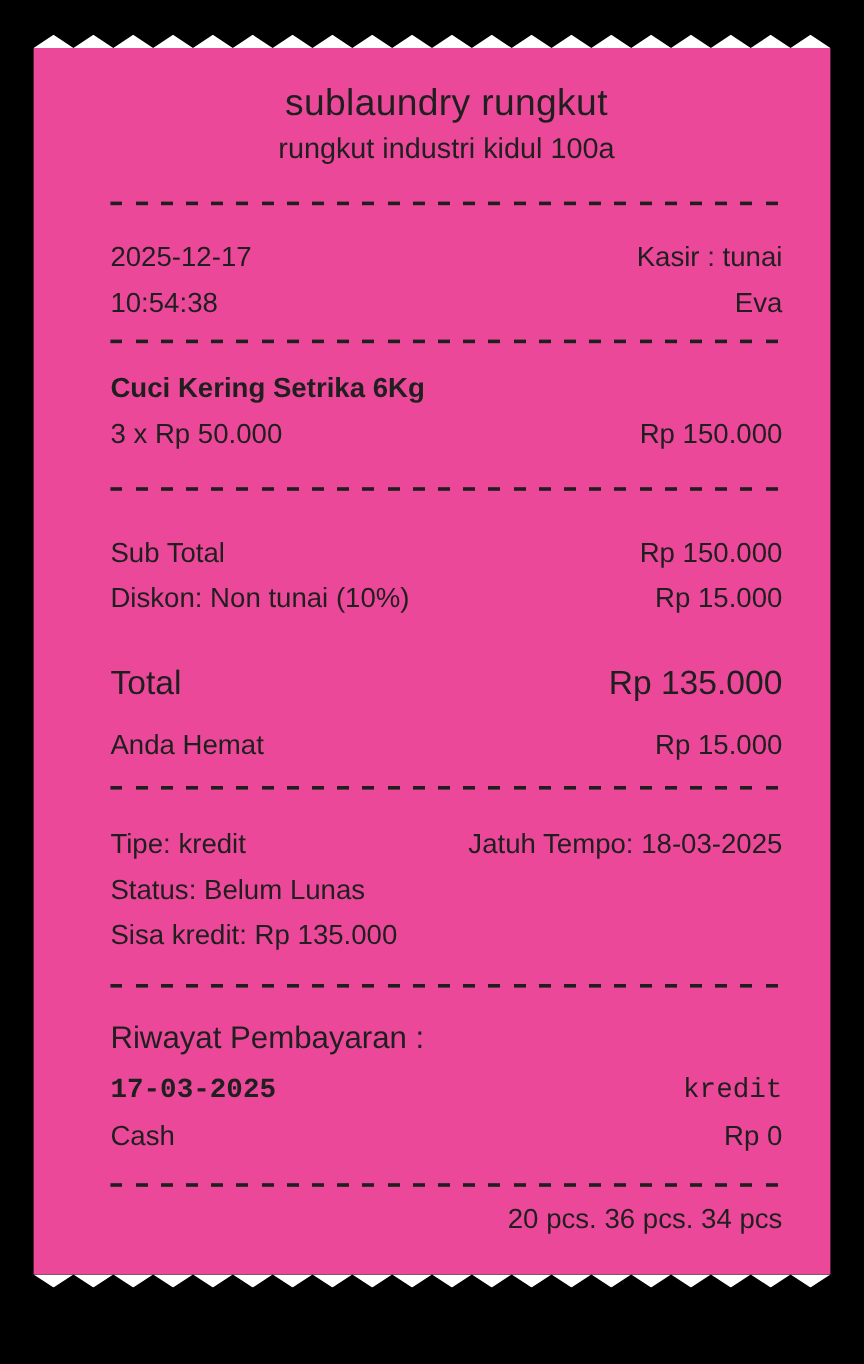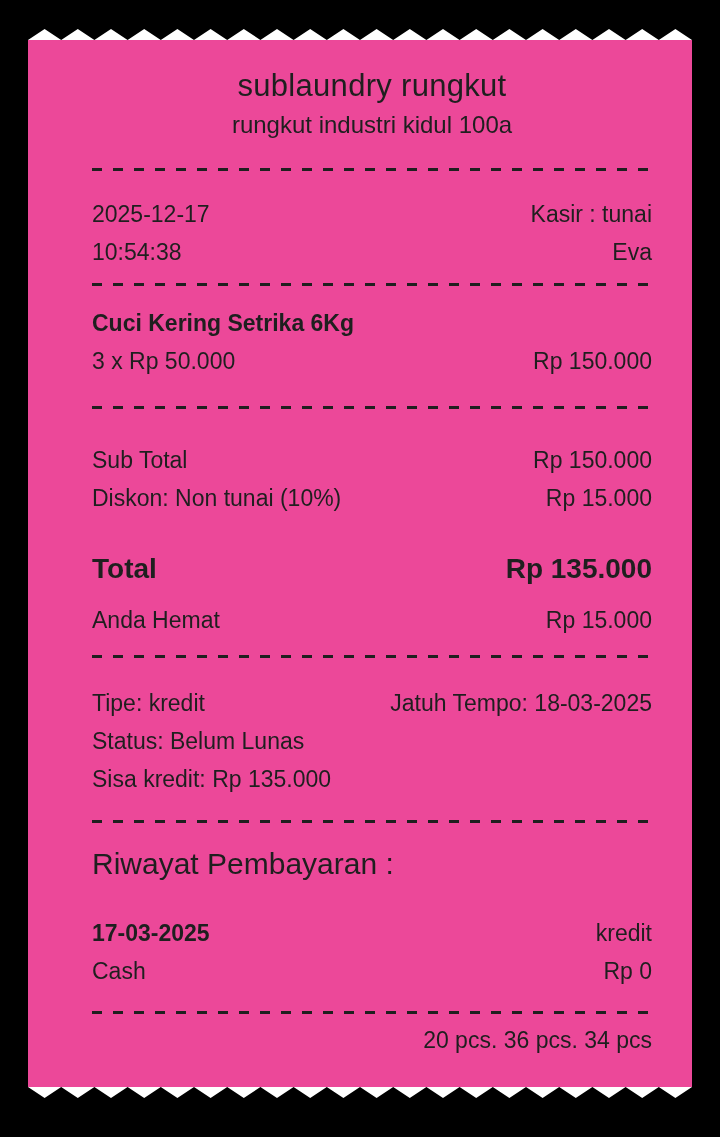--- a/index.html
+++ b/index.html
@@ -67,30 +67,30 @@
     margin-top: 18px;
     font-size: 23px;
     line-height: 38px;
     font-weight: bold;
   }
   .sec-sum { margin-top: 32px; }
   .row.total {
     margin-top: 30px;
     font-size: 28px;
     line-height: 44px;
-    font-weight: bold;
+    font-weight: normal;
   }
   .row.savings { margin-top: 10px; }
   .sec-credit { margin-top: 26px; align-items: flex-end; }
   .history-heading {
     margin-top: 22px;
-    font-size: 30px;
+    font-size: 26px;
     line-height: 38px;
   }
-  .history-date-row { margin-top: 31px; }
+  .history-date-row { margin-top: 6px; font-family: Liberation Mono, monospace; }
   .bold { font-weight: bold; }
   .footer {
     margin-top: 7px;
     text-align: right;
     font-size: 23px;
     line-height: 38px;
   }
 </style>
 </head>
 <body>

